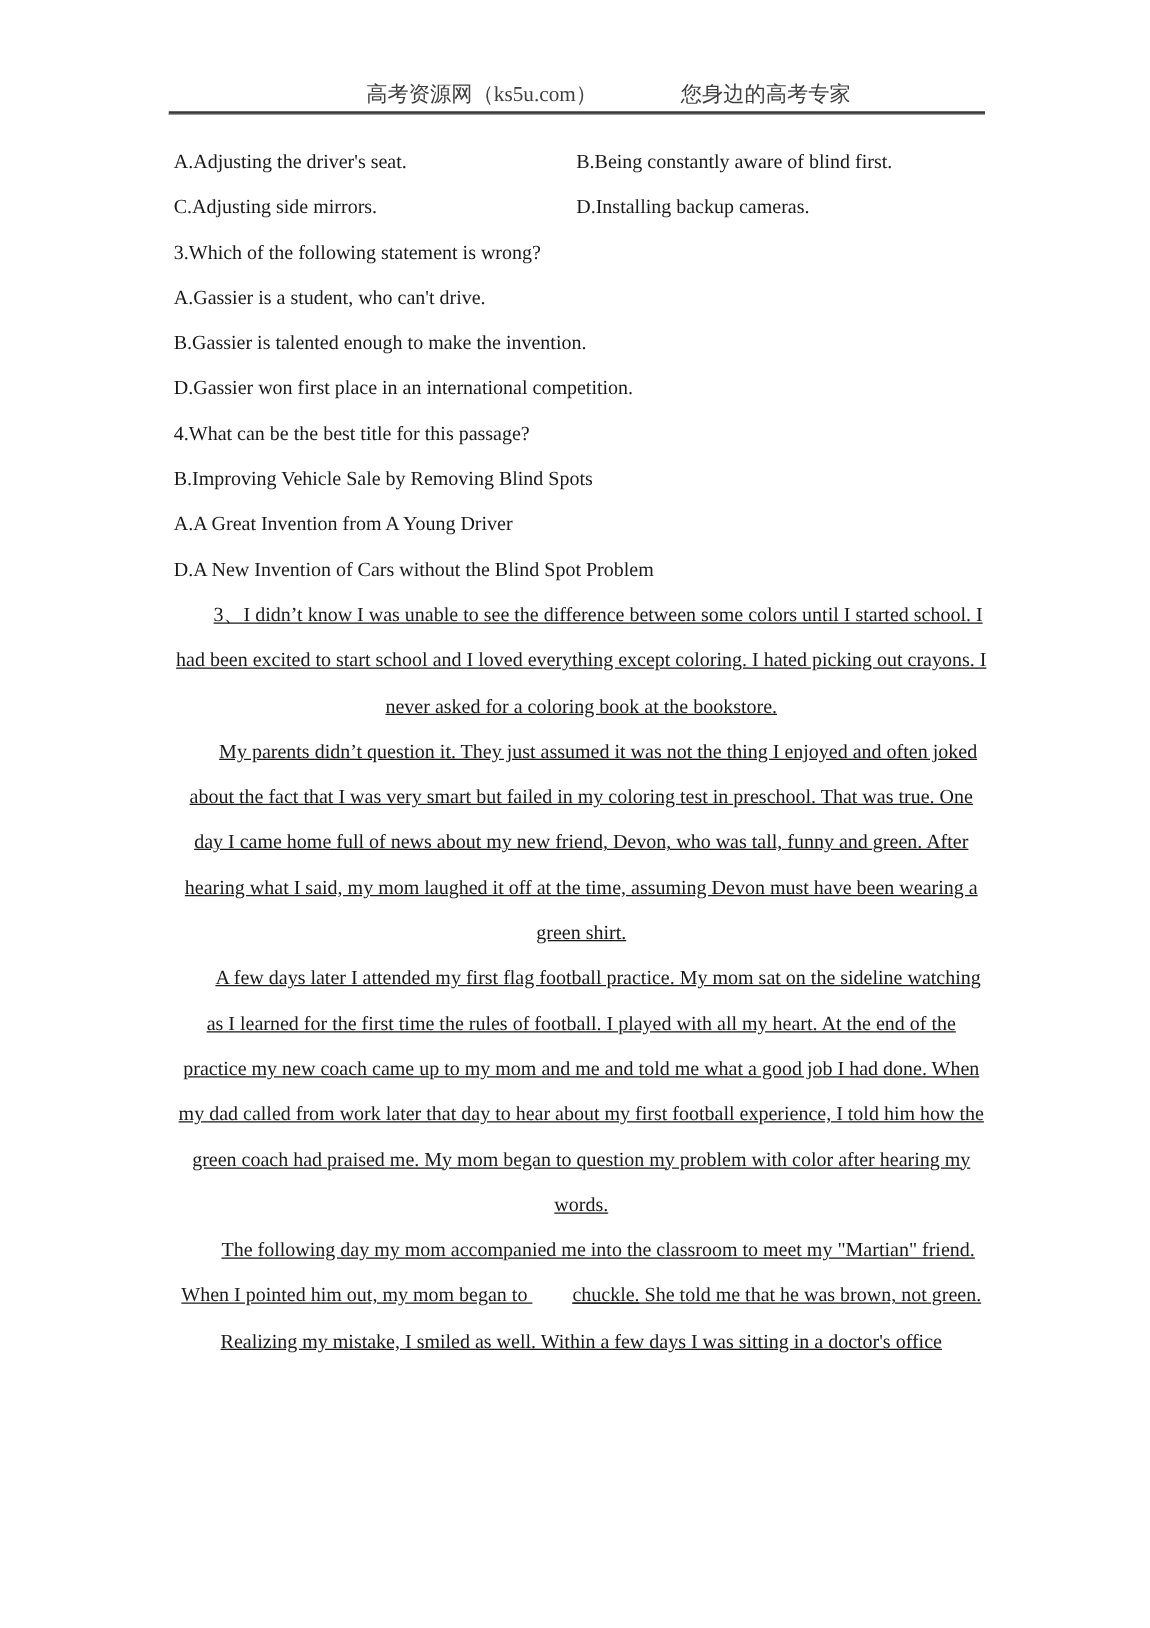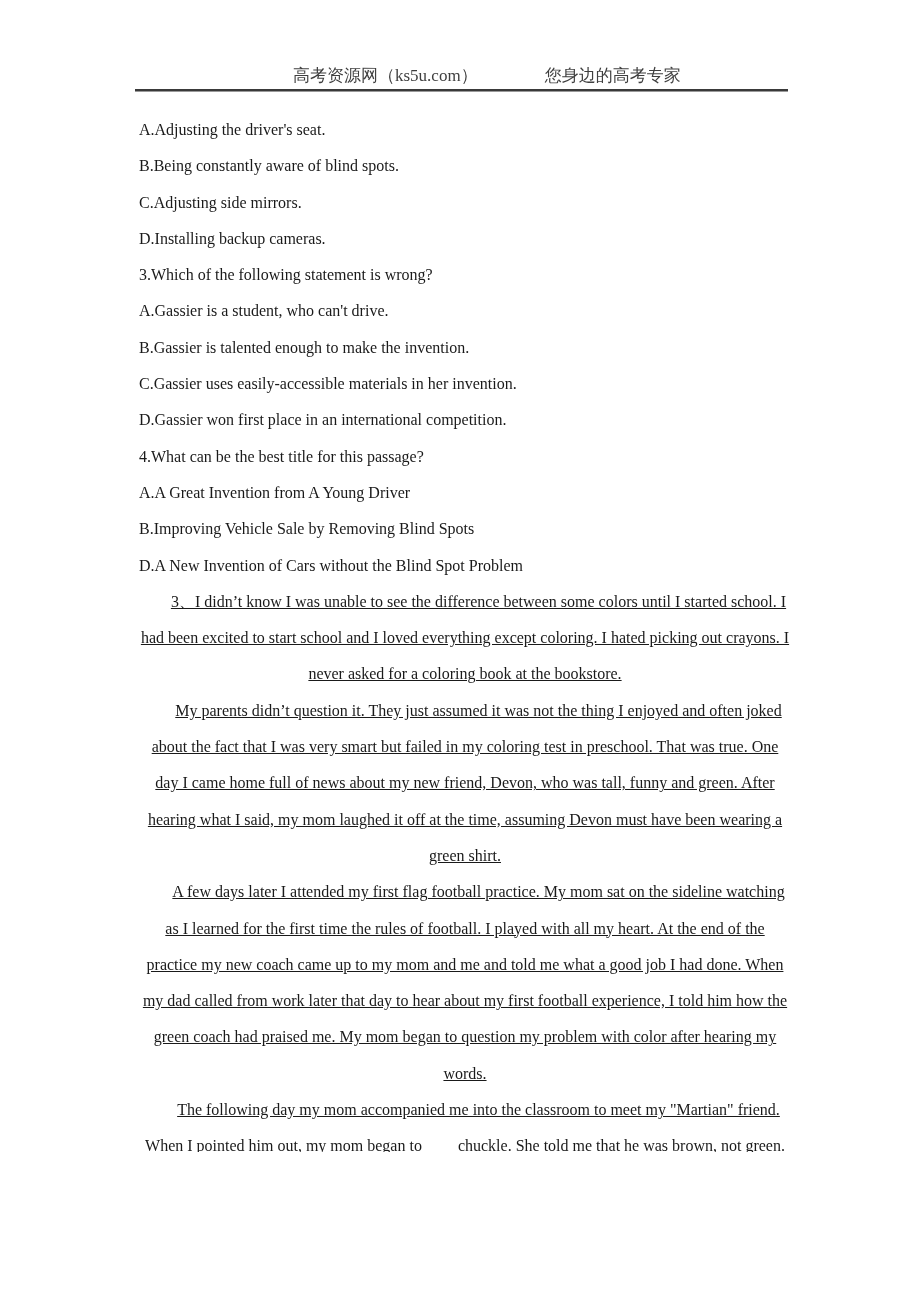--- a/index.html
+++ b/index.html
@@ -38,21 +38,21 @@
     position: absolute;
     left: 139px;
     top: 112px;
     width: 652px;
     height: 1056px;
     font-size: 16px;
     line-height: 36.3px;
     overflow: hidden;
   }
   .line { white-space: nowrap; }
-  .cols { display: flex; flex-direction: column; }
+  .cols { display: flex; }
   .cols .c1 { width: 322px; flex: none; }
   .para { margin: 0; text-indent: 27px; text-align: center; text-decoration: underline; }
   .u { text-decoration: underline; margin-left: 32px; }
   .footer {
     position: absolute;
     left: 160px;
     top: 1204px;
     font-size: 15px;
     line-height: 24px;
     color: #000000;
@@ -67,36 +67,35 @@
   <div class="header">
     <span class="brand">高考资源网（ks5u.com）</span>
     <span class="tagline">您身边的高考专家</span>
   </div>
   <div class="header-rule"></div>
 
   <div class="content">
 
     <div class="line cols">
       <span class="c1">A.Adjusting the driver's seat.</span>
-      <span>B.Being constantly aware of blind spots.</span>
+      <span>B.Being constantly aware of blind first.</span>
     </div>
     <div class="line cols">
       <span class="c1">C.Adjusting side mirrors.</span>
       <span>D.Installing backup cameras.</span>
     </div>
 
     <div class="line">3.Which of the following statement is wrong?</div>
     <div class="line">A.Gassier is a student, who can't drive.</div>
     <div class="line">B.Gassier is talented enough to make the invention.</div>
-    <div class="line">C.Gassier uses easily-accessible materials in her invention.</div>
     <div class="line">D.Gassier won first place in an international competition.</div>
 
     <div class="line">4.What can be the best title for this passage?</div>
+    <div class="line">B.Improving Vehicle Sale by Removing Blind Spots</div>
     <div class="line">A.A Great Invention from A Young Driver</div>
-    <div class="line">B.Improving Vehicle Sale by Removing Blind Spots</div>
     <div class="line">D.A New Invention of Cars without the Blind Spot Problem</div>
 
     <p class="para">3、I didn’t know I was unable to see the difference between some colors until I started school. I had been excited to start school and I loved everything except coloring. I hated picking out crayons. I never asked for a coloring book at the bookstore.</p>
     <p class="para">My parents didn’t question it. They just assumed it was not the thing I enjoyed and often joked about the fact that I was very smart but failed in my coloring test in preschool. That was true. One day I came home full of news about my new friend, Devon, who was tall, funny and green. After hearing what I said, my mom laughed it off at the time, assuming Devon must have been wearing a green shirt.</p>
     <p class="para">A few days later I attended my first flag football practice. My mom sat on the sideline watching as I learned for the first time the rules of football. I played with all my heart. At the end of the practice my new coach came up to my mom and me and told me what a good job I had done. When my dad called from work later that day to hear about my first football experience, I told him how the green coach had praised me. My mom began to question my problem with color after hearing my words.</p>
     <p class="para"><span>The following day my mom accompanied me into the classroom to meet my "Martian" friend. When I pointed him out, my mom began to </span><span class="u">chuckle.</span><span> She told me that he was brown, not green. Realizing my mistake, I smiled as well. Within a few days I was sitting in a doctor's office</span></p>
 
   </div>
 
   <div class="footer">高考资源网版权所有，侵权必究！</div>

